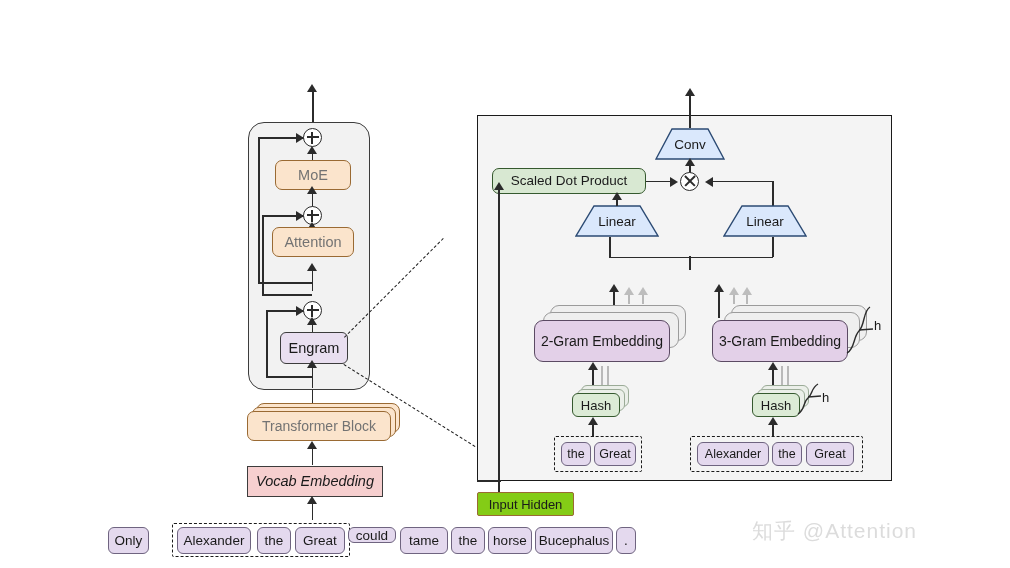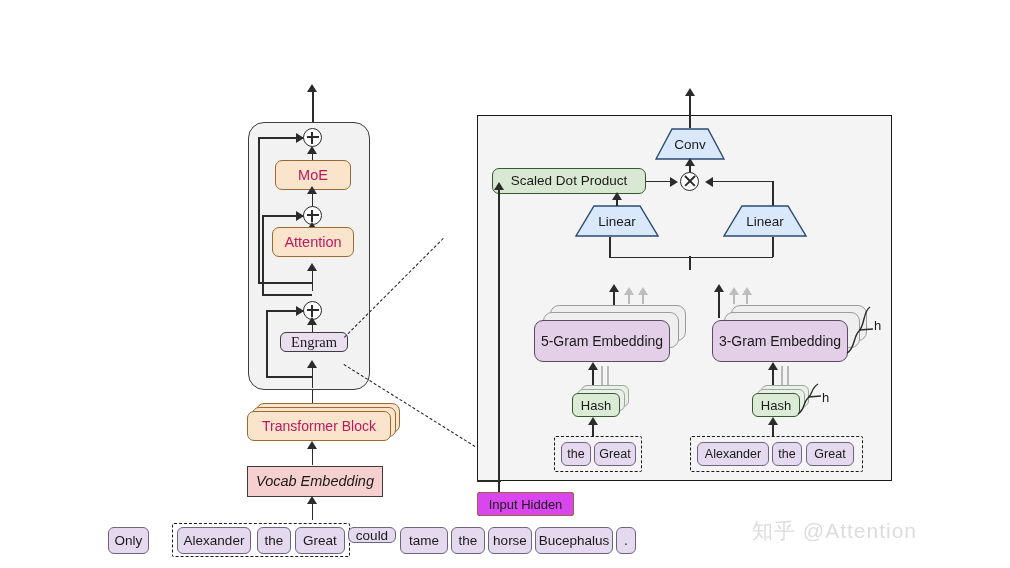--- a/index.html
+++ b/index.html
@@ -13,29 +13,29 @@
   }
   #stage{position:absolute;left:0;top:0;width:1010px;height:568px;}
   .node{
     position:absolute;
     display:flex;align-items:center;justify-content:center;
     box-sizing:border-box;
     white-space:nowrap;
     line-height:1;
   }
   
-  .orange{background:#fbe4cc;border:1.3px solid #9a6a33;border-radius:7px;color:#be185d;}
+  .orange{background:#fbe4cc;border:1.3px solid #9a6a33;border-radius:7px;color:#737373;}
   .pink{background:#f6cfcf;border:1.3px solid #3c3c3c;border-radius:0;font-style:italic;}
   .purple{background:#e9dff0;border:1.3px solid #3c3c3c;border-radius:6px;}
   .purplebig{background:#e3d0e8;border:1.3px solid #5b4a63;border-radius:9px;}
   .green{background:#d8e8d2;border:1.3px solid #35592e;border-radius:7px;}
   .greensm{background:#dcebd6;border:1.3px solid #35592e;border-radius:6px;}
   .ghost{background:#efefef;border:1.3px solid #9b9b9b;border-radius:9px;}
   .ghostg{background:#ebefe9;border:1.3px solid #9bab97;border-radius:6px;}
-  .peach{background:#d946ef;border:1.3px solid #9a6a33;border-radius:2px;}
+  .peach{background:#84cc16;border:1.3px solid #9a6a33;border-radius:2px;}
 
   .token{
     position:absolute;
     background:#e4d9ee;border:1.2px solid #6f6480;border-radius:6px;
     display:flex;align-items:center;justify-content:center;
     box-sizing:border-box;font-size:13.5px;white-space:nowrap;
   }
   .tokenR{
     position:absolute;
     background:#e4d9ee;border:1.2px solid #6f6480;border-radius:6px;
@@ -143,21 +143,21 @@
   <div class="ah right" style="left:296px;top:305.5px;"></div>
 
   <div class="op" style="left:303px;top:301px;">
     <span class="plus-h"></span>
       <span class="plus-v"></span>
   </div>
 
   <div class="ln lnv" style="left:311.6px;top:321px;height:11px;"></div>
   <div class="ah up" style="left:307.2px;top:317px;"></div>
 
-  <div class="node purple" style="left:280px;top:332px;width:68px;height:20px;font-size:14.5px;font-family:Liberation Serif, serif;">Engram</div>
+  <div class="node purple" style="left:280px;top:332px;width:68px;height:32px;font-size:14.5px;">Engram</div>
 
   <div class="ln lnv" style="left:311.6px;top:364px;height:24px;"></div>
   <div class="ah up" style="left:307.2px;top:360px;"></div>
 
   <div class="node orange" style="left:256px;top:403px;width:144px;height:30px;opacity:1;border-radius:8px;z-index:1;"></div>
   <div class="node orange" style="left:252px;top:407px;width:144px;height:30px;z-index:2;"></div>
   <div class="node orange" style="left:247px;top:411px;width:144px;height:30px;font-size:14px;z-index:3;">Transformer Block</div>
 
   <div class="ln lnv" style="left:311.6px;top:390px;height:22px;"></div>
   <div class="ln lnv" style="left:311.6px;top:445px;height:20px;"></div>
@@ -236,21 +236,21 @@
 
   <div class="ln lnv faint" style="left:642px;top:291px;height:13px;"></div>
   <div class="ah up faint" style="left:637.5px;top:287px;"></div>
   <div class="ln lnv faint" style="left:628px;top:291px;height:13px;"></div>
   <div class="ah up faint" style="left:623.5px;top:287px;"></div>
   <div class="ln lnv" style="left:613px;top:288px;height:30px;"></div>
   <div class="ah up" style="left:608.5px;top:284px;"></div>
 
   <div class="node ghost" style="left:550px;top:305px;width:136px;height:36px;"></div>
   <div class="node ghost" style="left:543px;top:312px;width:136px;height:36px;"></div>
-  <div class="node purplebig" style="left:534px;top:320px;width:136px;height:42px;font-size:14px;">5-Gram Embedding</div>
+  <div class="node purplebig" style="left:534px;top:320px;width:136px;height:42px;font-size:14px;">2-Gram Embedding</div>
 
   <div class="ln lnv faint" style="left:607px;top:366px;height:20px;"></div>
   <div class="ln lnv faint" style="left:601px;top:366px;height:20px;"></div>
   <div class="ln lnv" style="left:592px;top:366px;height:22px;"></div>
   <div class="ah up" style="left:587.5px;top:362px;"></div>
 
   <div class="node ghostg" style="left:581px;top:385px;width:48px;height:22px;"></div>
   <div class="node ghostg" style="left:577px;top:389px;width:48px;height:22px;"></div>
   <div class="node greensm" style="left:572px;top:393px;width:48px;height:24px;font-size:13px;">Hash</div>
 

